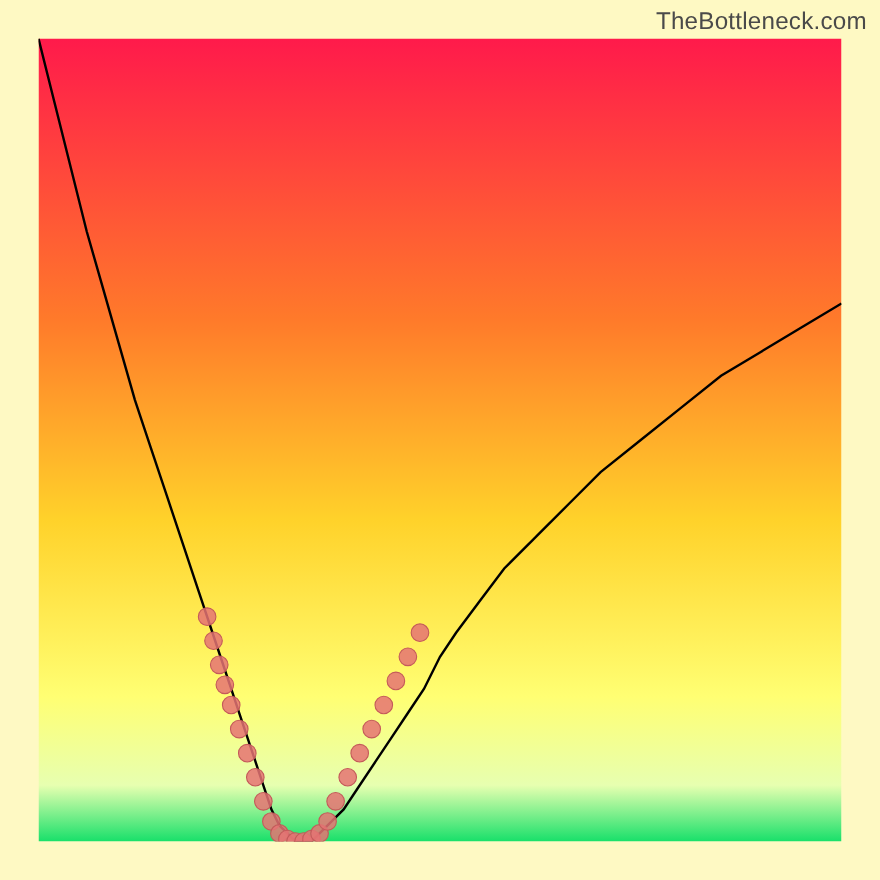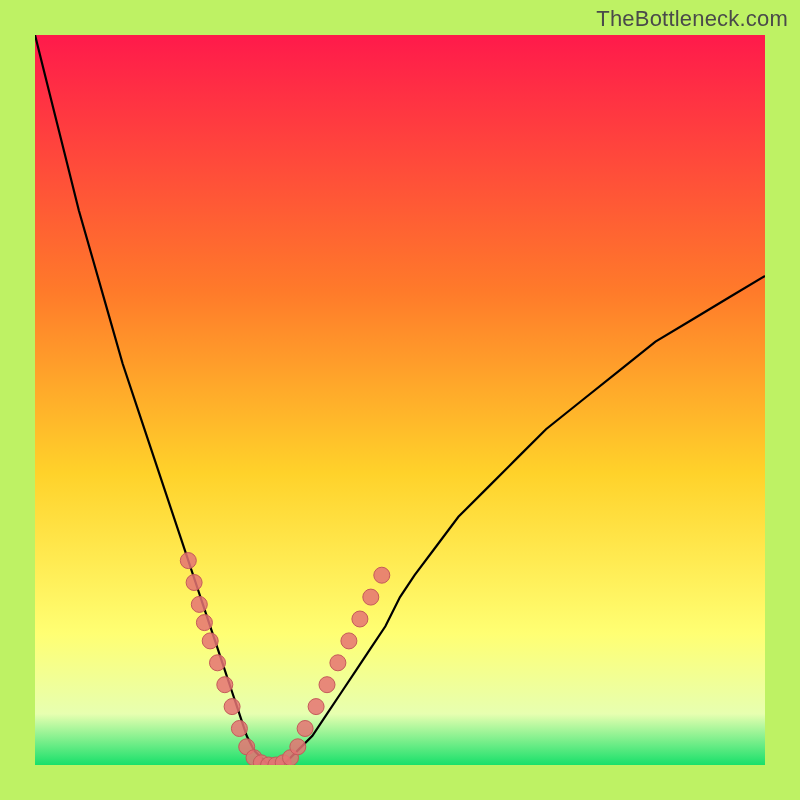--- a/index.html
+++ b/index.html
@@ -10,21 +10,21 @@
     overflow: hidden;
     background: #000;
     font-family: Arial, Helvetica, sans-serif;
   }
   .frame {
     position: absolute;
     left: 0;
     top: 0;
     width: 800px;
     height: 800px;
-    background: #bef264;
+    background: #fef9c3;
   }
   .plot {
     position: absolute;
     left: 35px;
     top: 35px;
     width: 730px;
     height: 730px;
   }
   .watermark {
     position: absolute;

